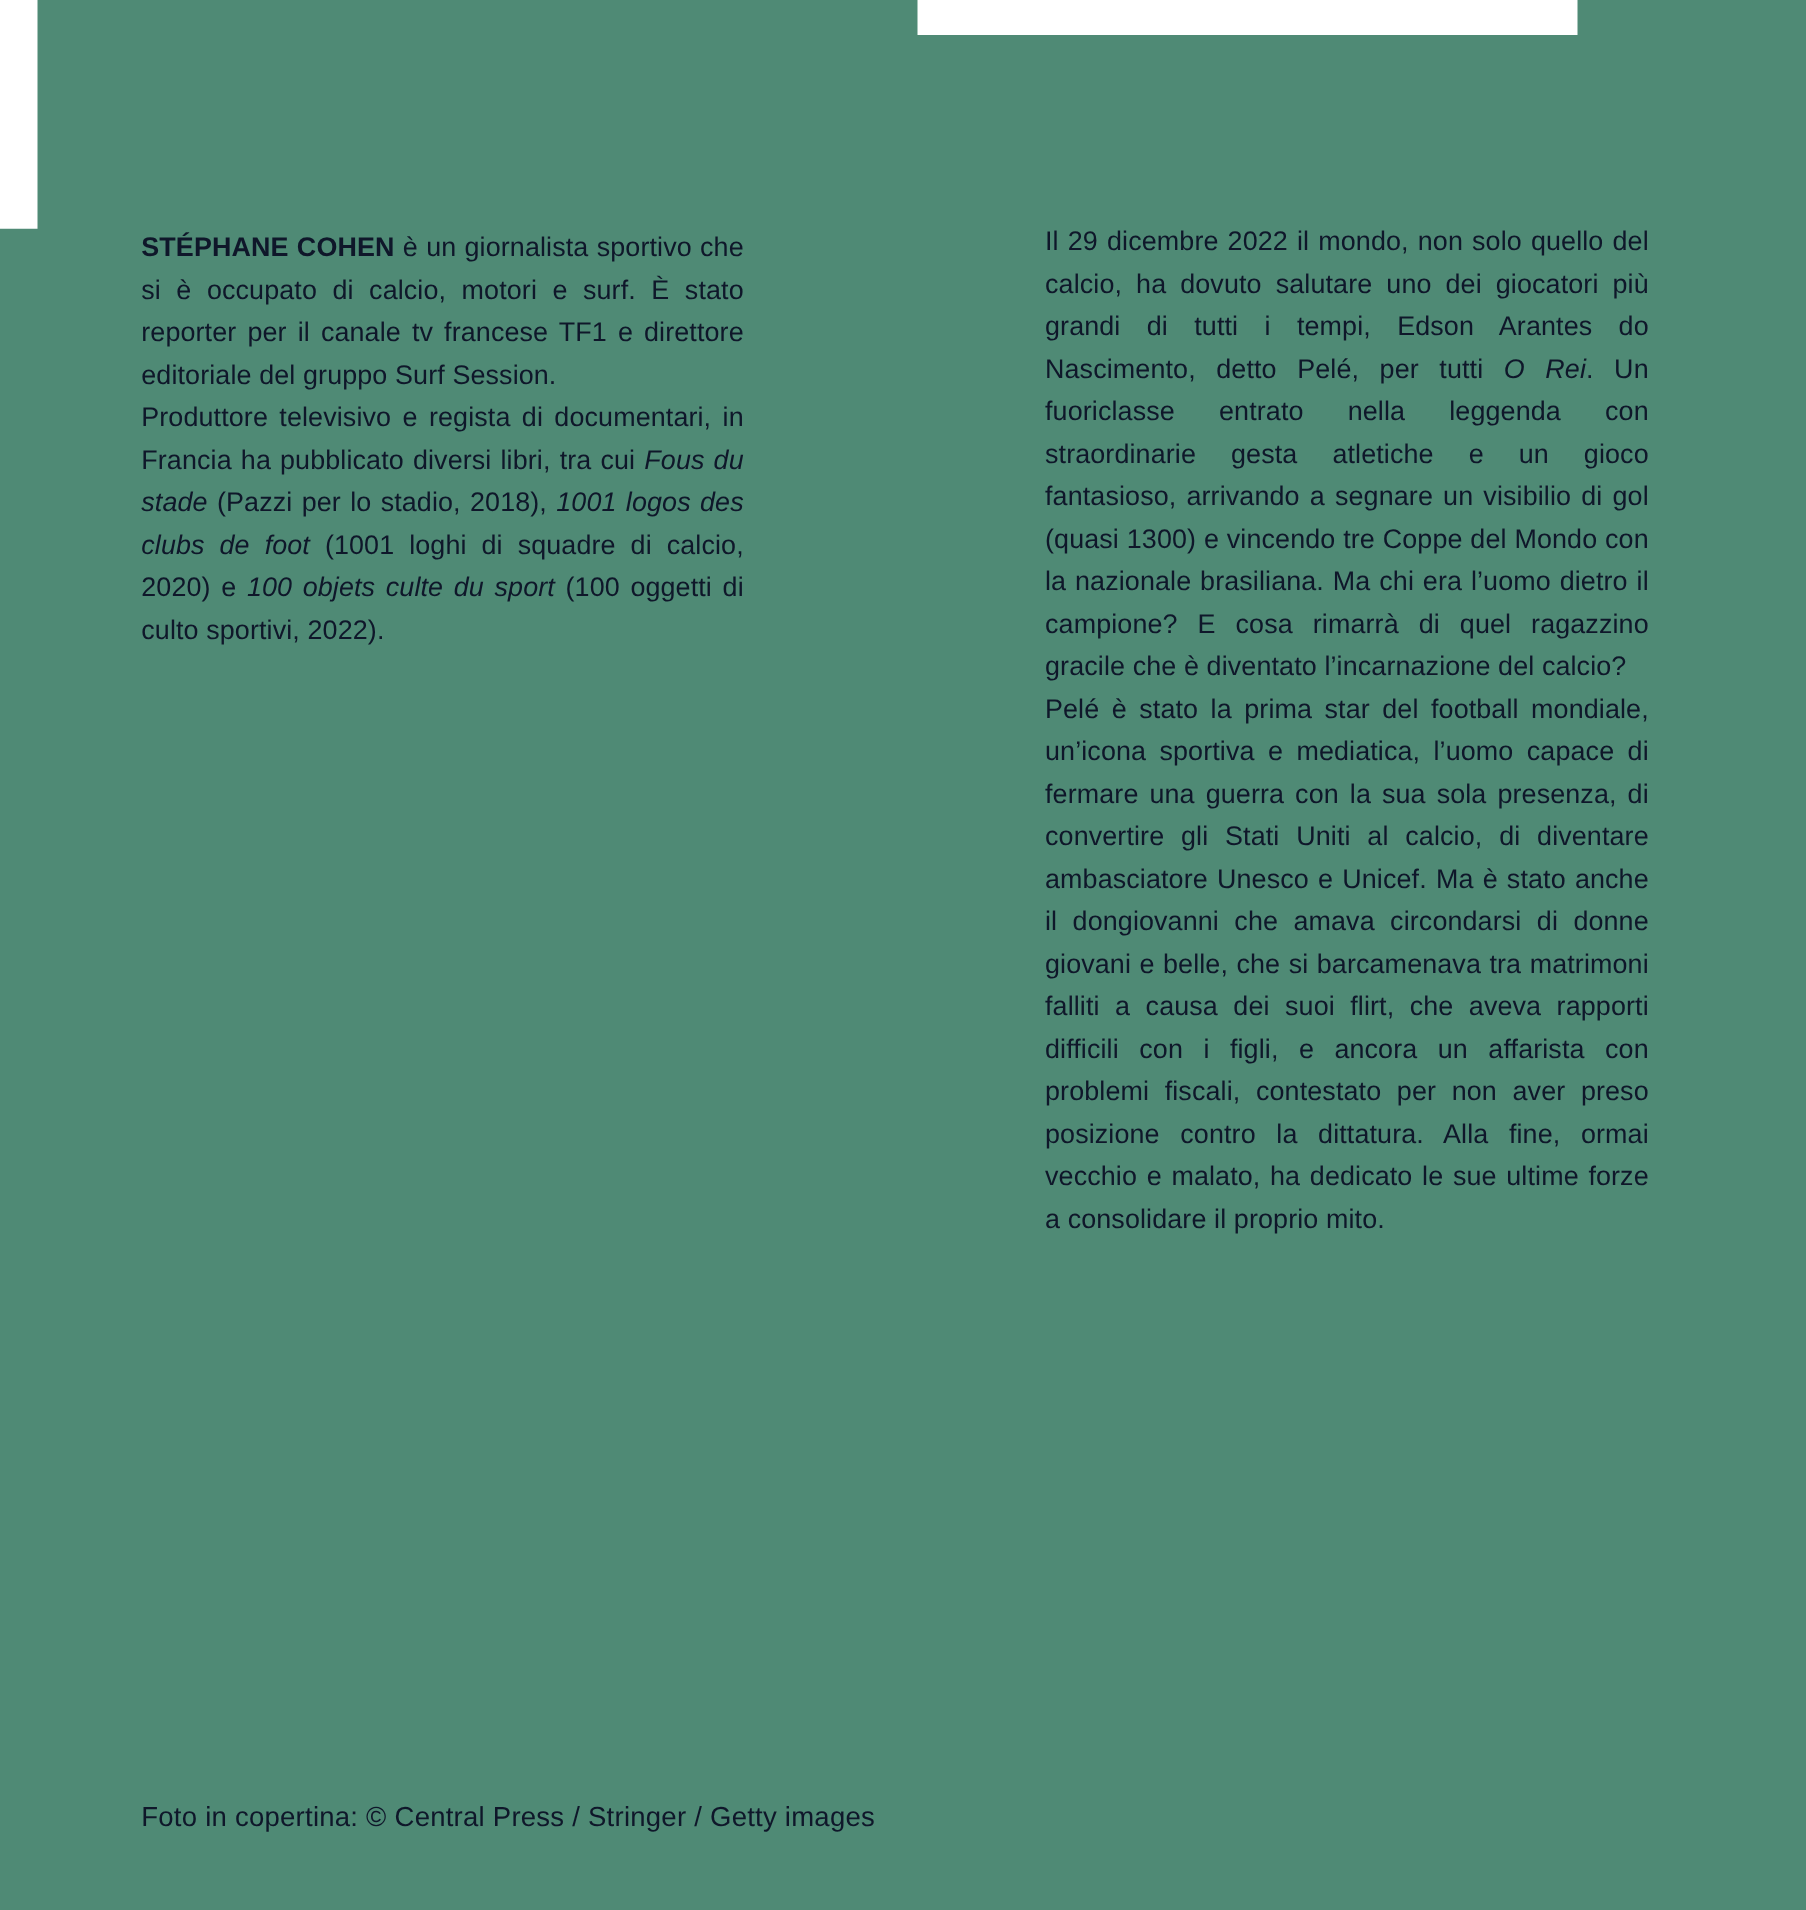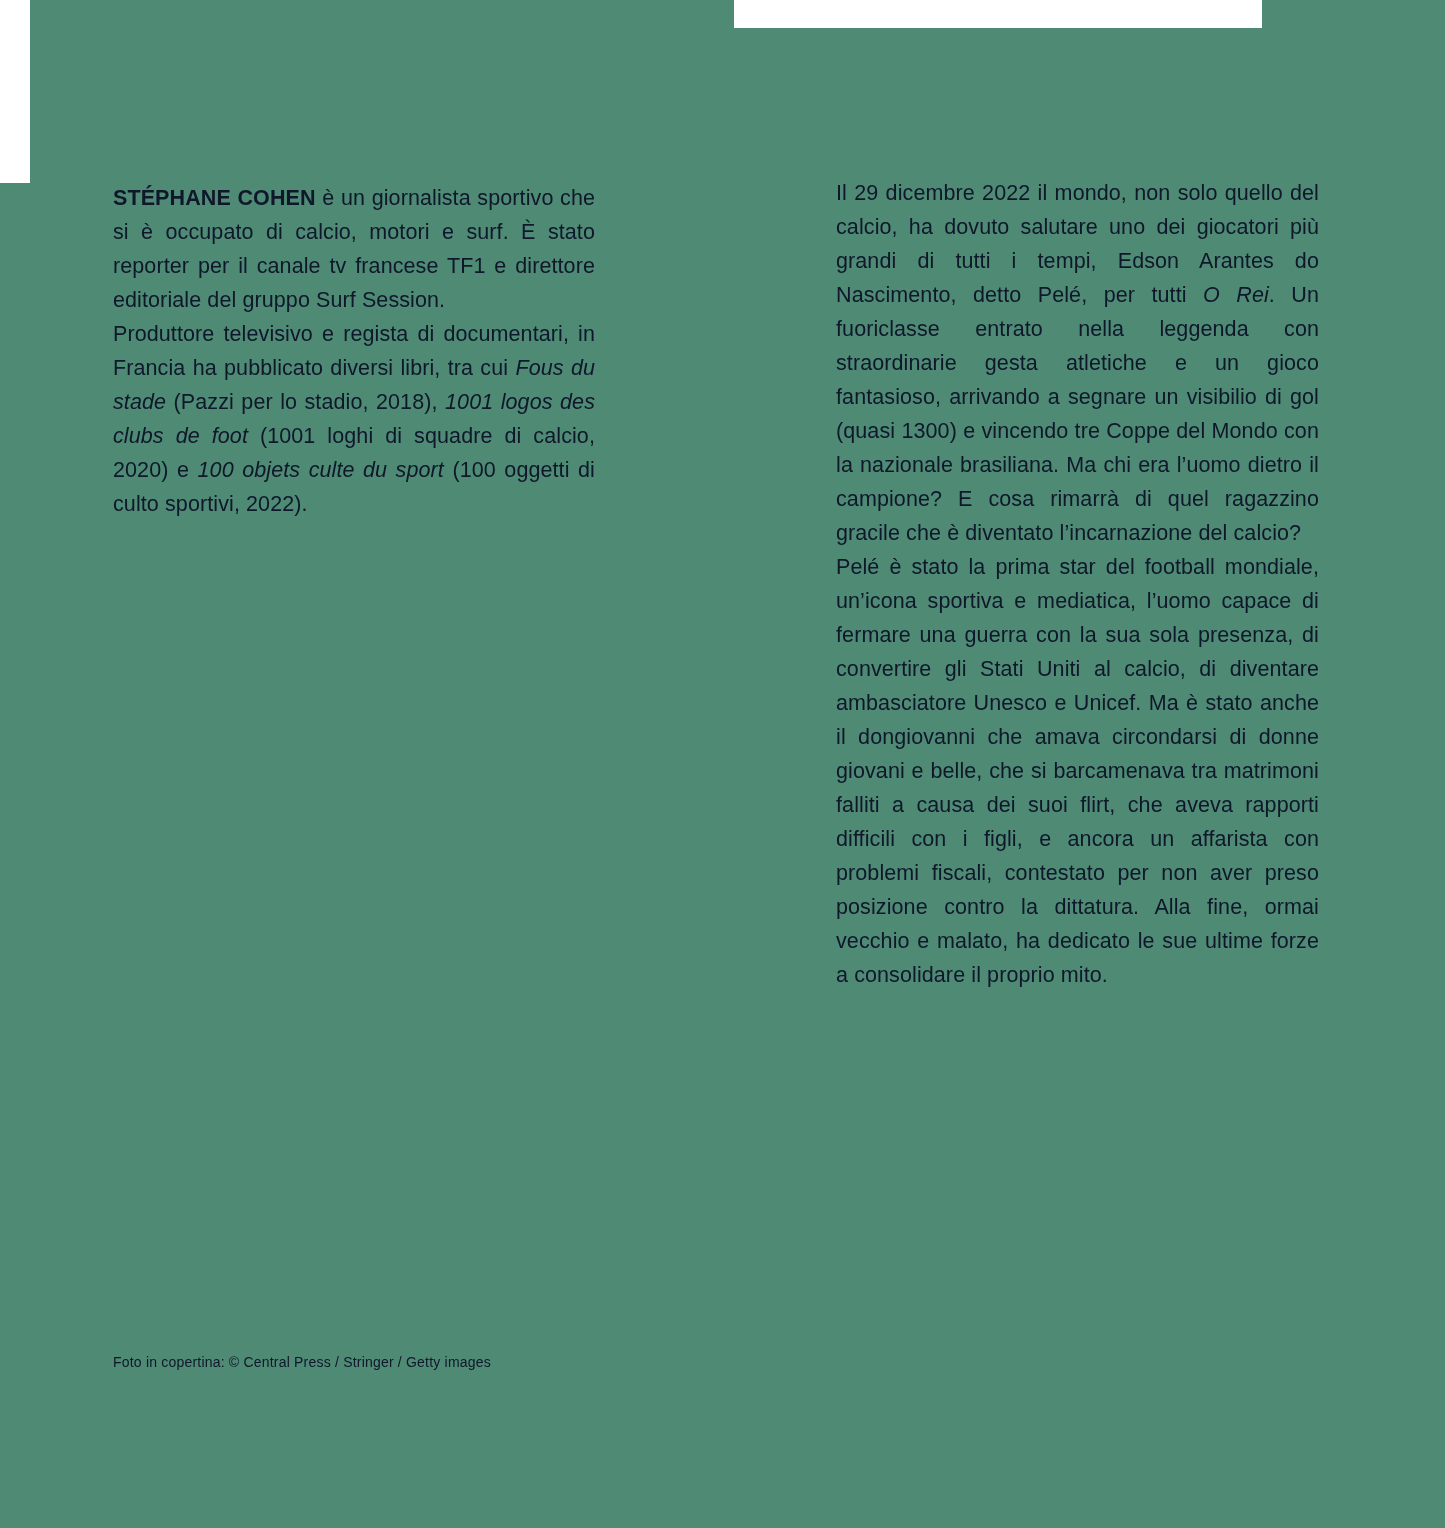--- a/index.html
+++ b/index.html
@@ -38,22 +38,22 @@
     padding: 0;
   }
   .left-col {
     left: 113px; top: 181px; width: 482px;
   }
   .right-col {
     left: 824px; top: 176px; width: 483px; margin-left: 12px;
   }
   .credit {
     position: absolute;
-    left: 113px; top: 1350px;
-    font-size: 14px;
+    left: 113px; top: 1442px;
+    font-size: 22px;
     line-height: 24px;
     letter-spacing: 0.2px;
     text-align: center;
   }
   .run-bold   { font-weight: bold; }
   .run-italic { font-style: italic; }
 </style>
 </head>
 <body>
 

